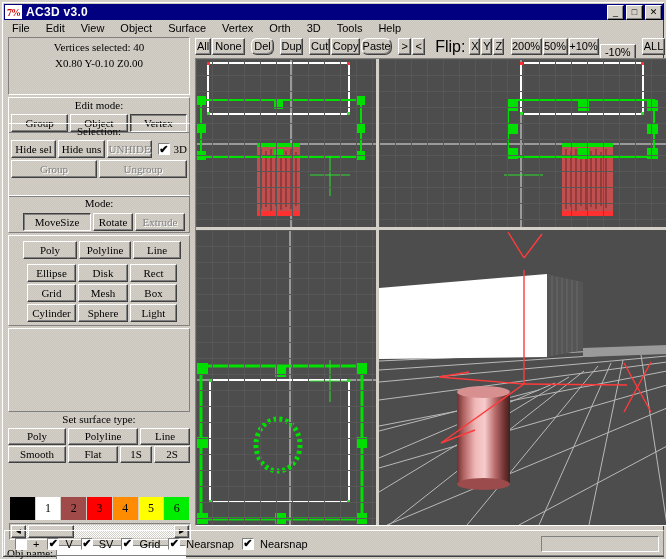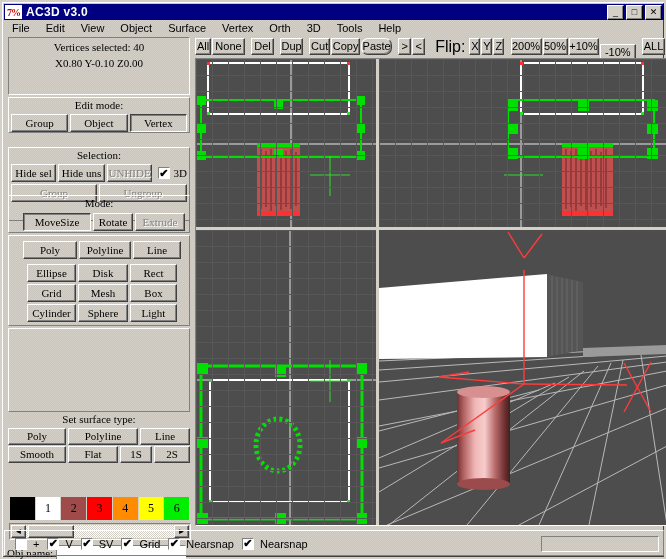--- a/index.html
+++ b/index.html
@@ -137,21 +137,21 @@
 
     <div class="grp raised" style="top:62px;height:36px;">
       <div class="grplabel">Edit mode:</div>
       <div class="row" style="margin:2px 2px 0 2px;">
         <div class="btn" style="width:58px;height:18px;">Group</div>
         <div class="btn" style="width:58px;height:18px;">Object</div>
         <div class="btn down" style="width:58px;height:18px;">Vertex</div>
       </div>
     </div>
 
-    <div class="grp raised" style="top:112px;height:74px;">
+    <div class="grp raised" style="top:88px;height:74px;">
       <div class="grplabel">Selection:</div>
       <div class="row" style="margin:2px 2px 0 2px;align-items:center;">
         <div class="btn" style="width:48px;height:18px;">Hide sel</div>
         <div class="btn" style="width:50px;height:18px;">Hide uns</div>
         <div class="btn dis" style="width:48px;height:18px;">UNHIDE</div>
         <div class="cb" style="margin-left:4px;">
             <i>✔</i>
           </div>
         <div style="margin-left:4px;">3D</div>
       </div>
@@ -248,21 +248,21 @@
     <div id="objrow">
       <div class="lbl">Obj name:</div>
       <div class="fld sunken"></div>
     </div>
   </div>
 
   <div id="toolbar">
     <div class="btn tb" style="width:16px;">All</div>
     <div class="btn tb" style="width:33px;">None</div>
     <div class="gap"></div>
-    <div class="btn tb" style="width:23px;">Del</div>
+    <div class="btn tb" style="width:23px;border-radius:6px;">Del</div>
     <div class="gap"></div>
     <div class="btn tb" style="width:23px;">Dup</div>
     <div class="gap"></div>
     <div class="btn tb" style="width:21px;">Cut</div>
     <div class="btn tb" style="width:29px;">Copy</div>
     <div class="btn tb" style="width:31px;border-radius:7px;">Paste</div>
     <div class="gap"></div>
     <div class="btn tb" style="width:13px;">&gt;</div>
     <div class="btn tb" style="width:13px;">&lt;</div>
     <div class="gap"></div>

